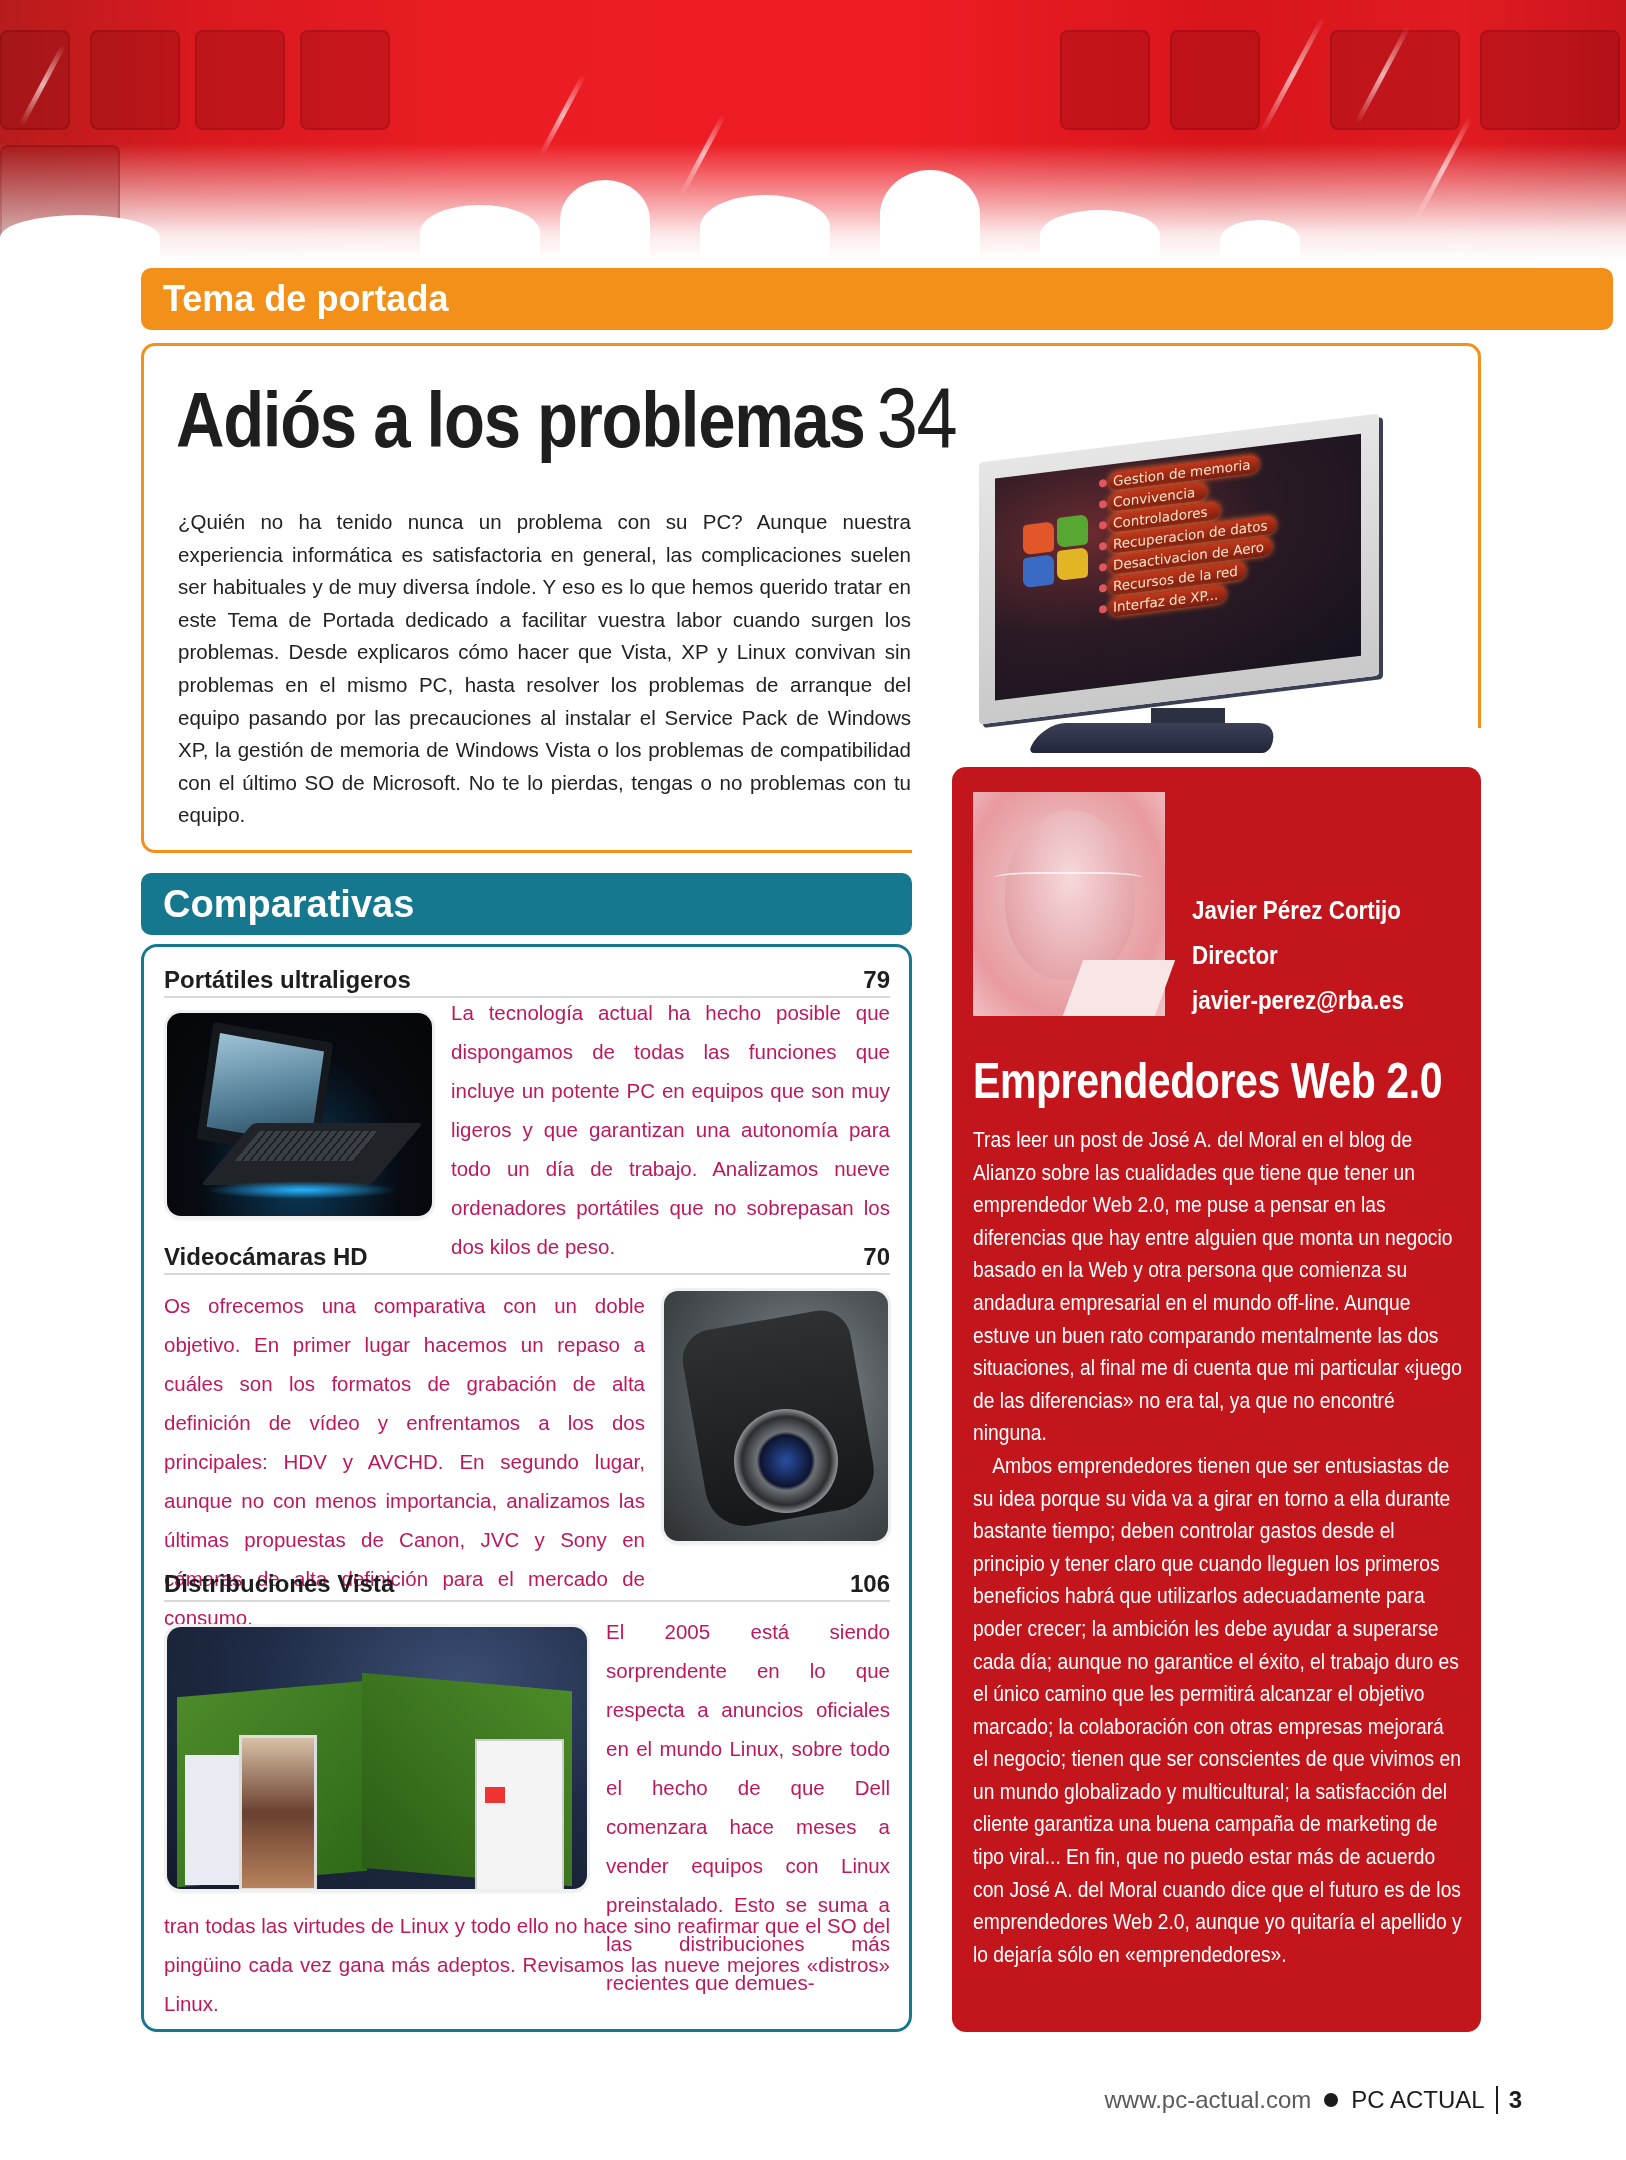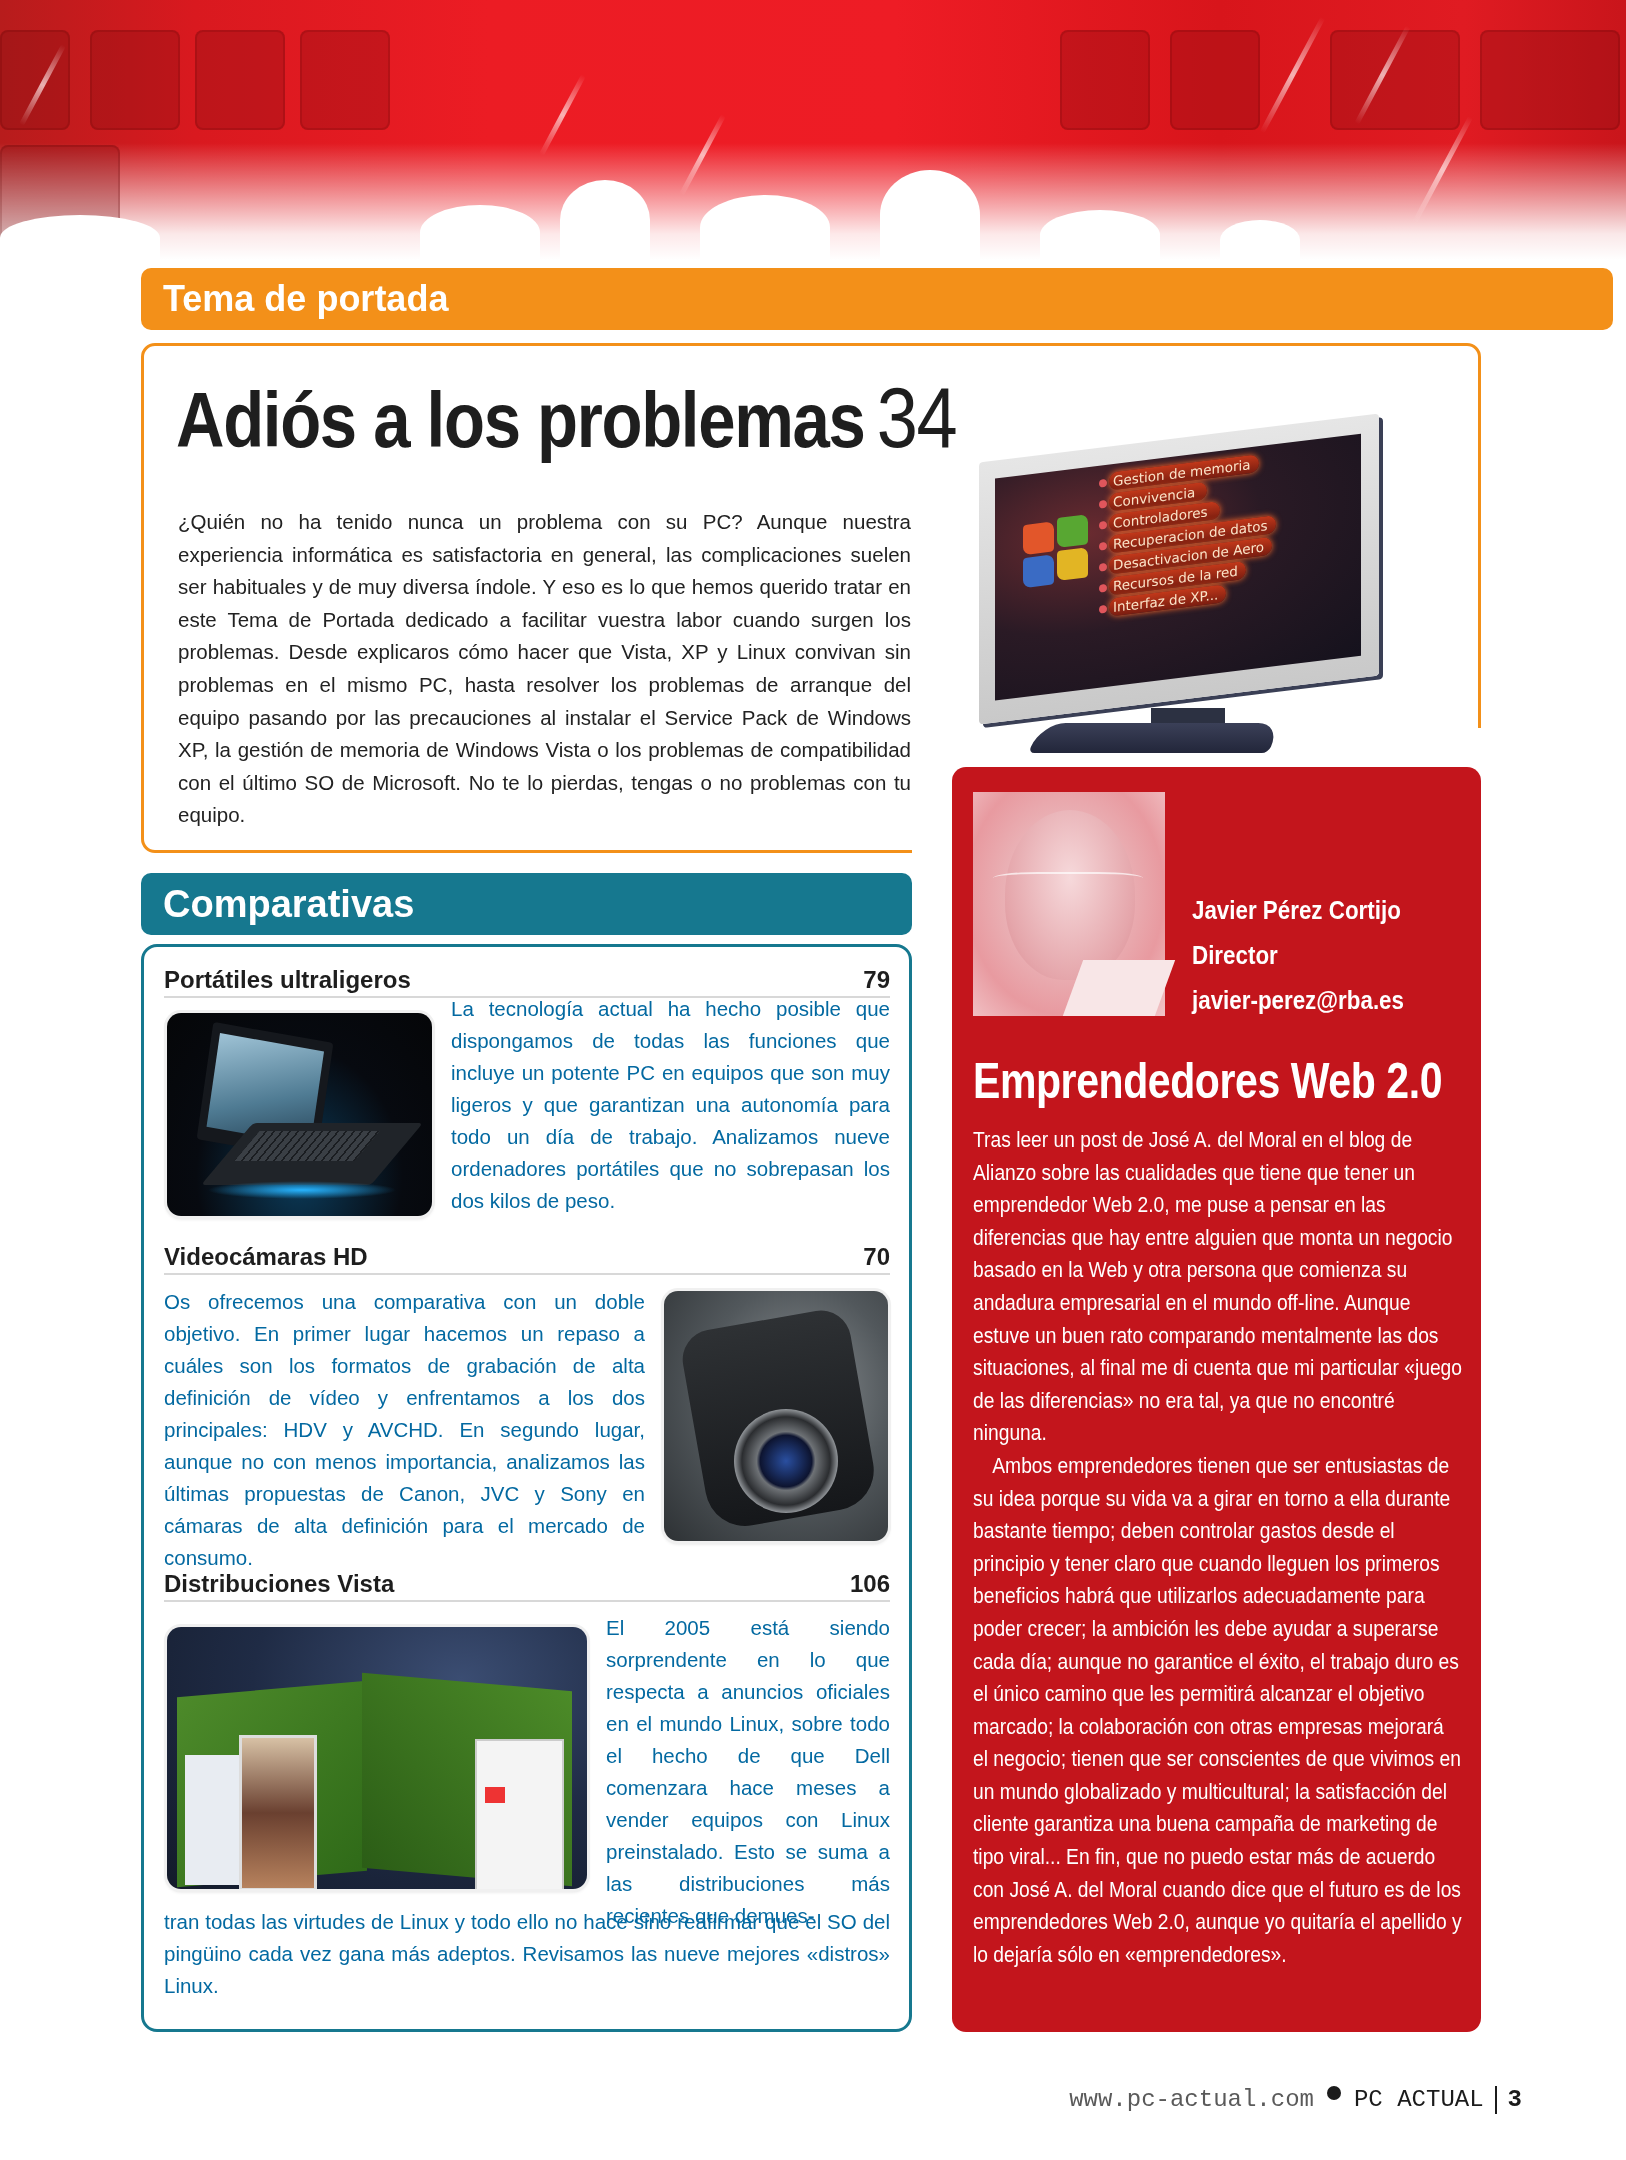--- a/index.html
+++ b/index.html
@@ -109,21 +109,21 @@
     box-sizing: border-box; border: 3px solid #16788f; border-radius: 16px;
   }
   .item-head {
     position: absolute; left: 164px; width: 726px; height: 36px;
     border-bottom: 2px solid #d8d8d8;
     font-family: "Liberation Sans", sans-serif; font-weight: 700; font-size: 24px; color: #1e1e1e;
     display: flex; justify-content: space-between; align-items: flex-end; padding-bottom: 2px;
   }
   .item-head .num { }
   .item-text {
-    position: absolute; font-size: 20.5px; line-height: 32px; color: #0369a1;
+    position: absolute; font-size: 20.5px; line-height: 39px; color: #be185d;
     text-align: justify; font-family: "Liberation Sans", sans-serif;
   }
   .thumb { position: absolute; border-radius: 14px; overflow: hidden; box-shadow: 0 0 0 3px #f0f0f0, 0 2px 4px rgba(0,0,0,0.2); }
 
   
   .laptop { left: 167px; top: 1013px; width: 265px; height: 203px; background: radial-gradient(ellipse at 50% 80%, #0b3b5a 0%, #070a10 55%, #050608 100%); }
   .laptop .lid { position: absolute; left: 38px; top: 18px; width: 120px; height: 120px; background: #15181d; transform: skewY(10deg) skewX(-8deg); border-radius: 4px; }
   .laptop .lid::after { content: ""; position: absolute; left: 8px; top: 10px; width: 104px; height: 96px; background: linear-gradient(160deg, #9fc3d6, #4f7b93 60%, #29465a); }
   .laptop .base { position: absolute; left: 60px; top: 110px; width: 170px; height: 62px; background: #202429; transform: skewX(-40deg); border-radius: 4px; }
   .laptop .keys { position: absolute; left: 80px; top: 118px; width: 120px; height: 30px; background: repeating-linear-gradient(90deg,#3a3f45 0 6px,#1a1d21 6px 8px); transform: skewX(-40deg); }
@@ -172,22 +172,22 @@
     font-family: "Liberation Sans", sans-serif; color: #fff;
     font-size: 22px; line-height: 32.6px;
     transform: scaleX(0.875); transform-origin: left top;
   }
   .director-text p { margin: 0; }
   .director-text p + p { text-indent: 22px; }
 
   
   .footer {
     position: absolute; right: 104px; top: 2086px;
-    font-family: Liberation Mono, monospace; font-size: 24px; color: #1b1b1b;
-    display: flex; align-items: flex-start; gap: 7px; white-space: nowrap;
+    font-family: Liberation Sans, sans-serif; font-size: 24px; color: #1b1b1b;
+    display: flex; align-items: center; gap: 7px; white-space: nowrap;
   }
   .footer .url { color: #5a5a5a; }
   .footer .dot { width: 14px; height: 14px; border-radius: 50%; background: #1b1b1b; margin: 0 6px; display: inline-block; }
   .footer .sep { border-left: 2px solid #1b1b1b; height: 28px; margin: 0 4px; display: inline-block; }
   .footer .pg { font-weight: 700; }
 </style>
 </head>
 <body>
 
 <div class="banner">

